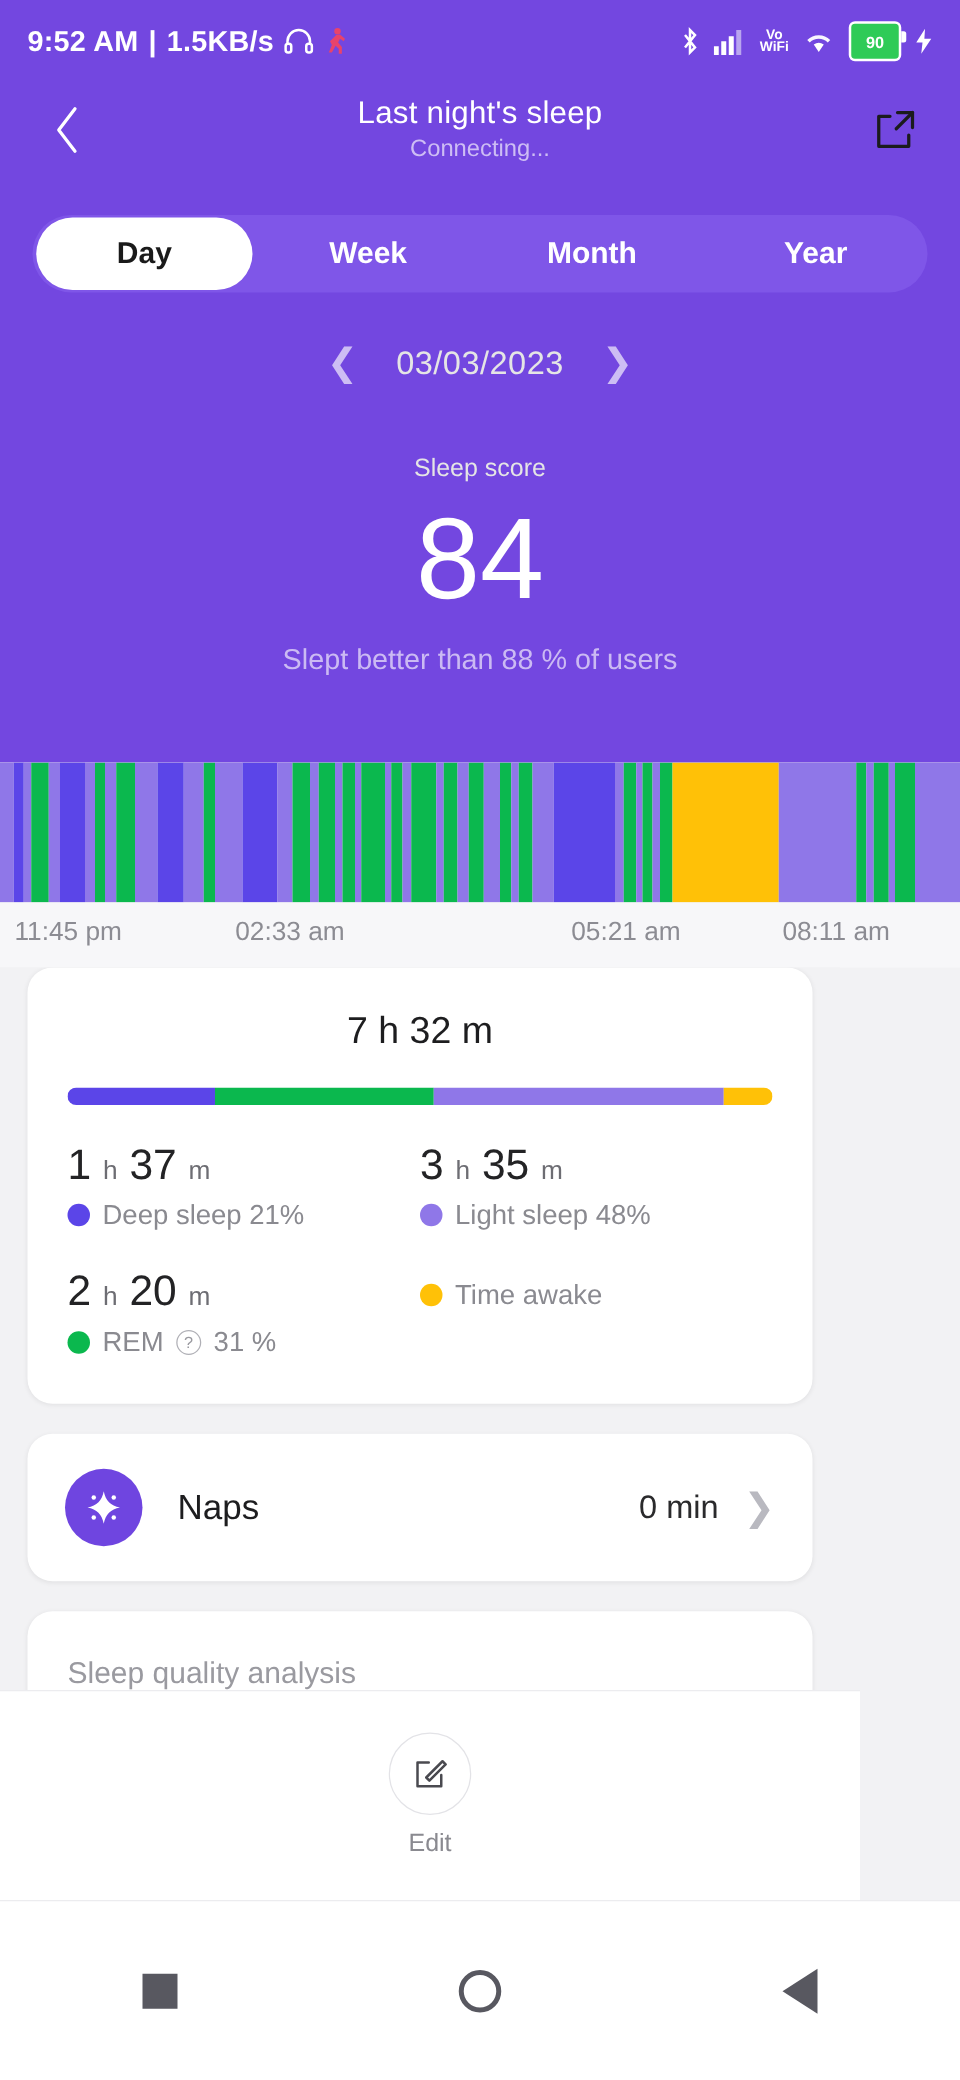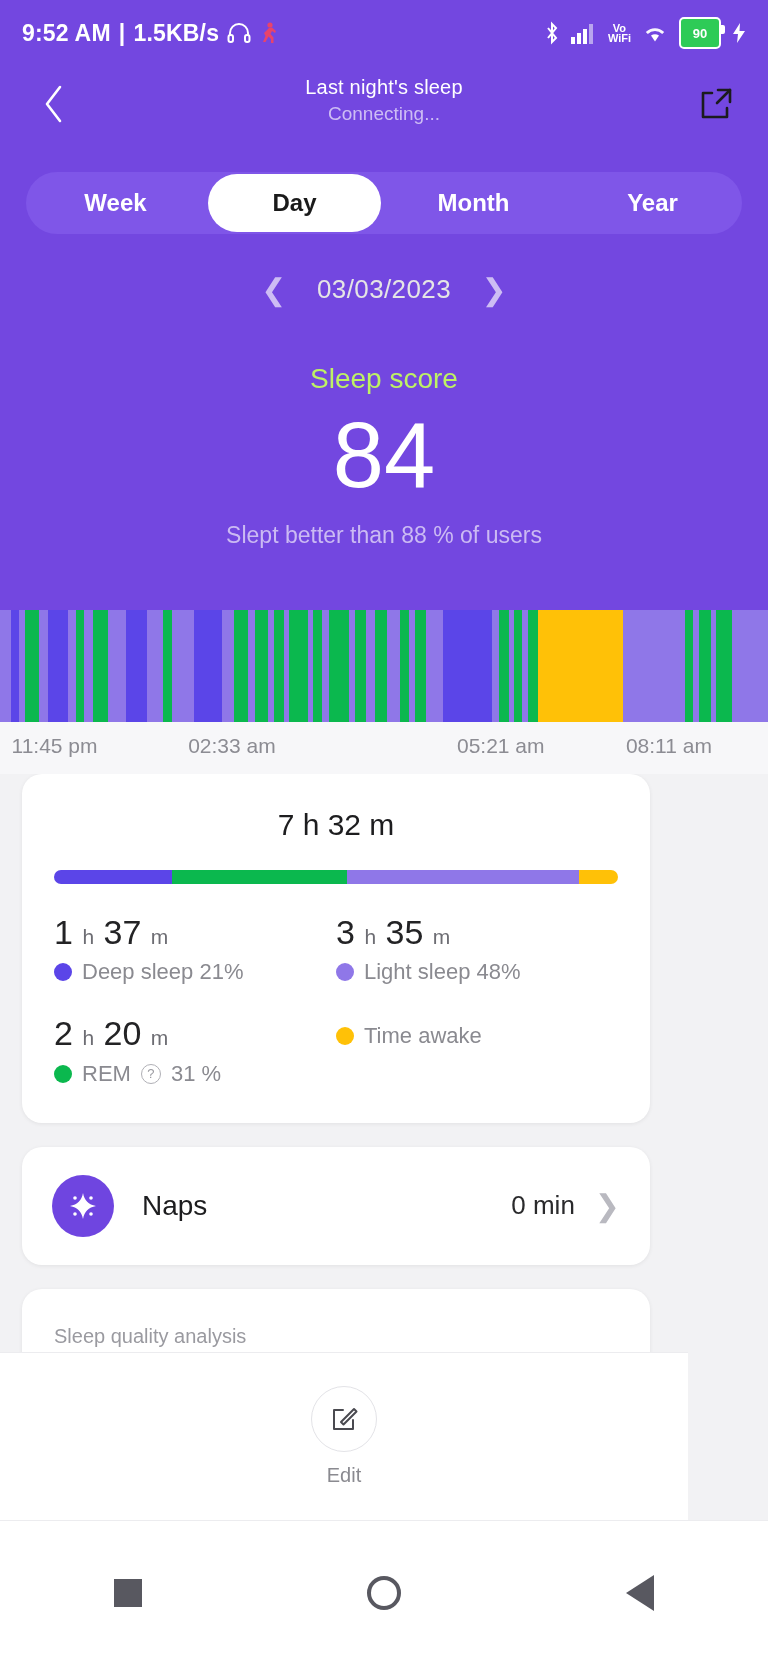--- a/index.html
+++ b/index.html
@@ -36,21 +36,21 @@
     background: #ffffff; border-radius: 0 2px 2px 0;
   }
 
   
   .titlebar { position: relative; height: 92px; }
   .back-btn {
     position: absolute; left: 30px; top: 14px; width: 48px; height: 48px;
     display: flex; align-items: center; justify-content: center; cursor: pointer;
   }
   .title-block { position: absolute; left: 0; right: 0; top: 10px; text-align: center; }
-  .title-main { color: #ffffff; font-size: 20px; font-weight: 400; letter-spacing: .2px; }
+  .title-main { color: #ffffff; font-size: 25px; font-weight: 400; letter-spacing: .2px; }
   .title-sub { color: #cdbdf4; font-size: 19px; margin-top: 4px; }
   .share-btn {
     position: absolute; right: 28px; top: 14px; width: 48px; height: 48px;
     display: flex; align-items: center; justify-content: center; cursor: pointer;
   }
 
   
   .tabs {
     margin: 14px 26px 0 26px; height: 62px; border-radius: 31px;
     background: #7f56e8; display: flex; align-items: center; position: relative;
@@ -68,21 +68,21 @@
 
   
   .datenav {
     margin-top: 38px; display: flex; align-items: center; justify-content: center; gap: 28px;
   }
   .date-arrow { color: #cdbdf4; font-size: 30px; cursor: pointer; width: 30px; text-align: center; }
   .date-label { color: #e5e5e5; font-size: 26px; letter-spacing: .4px; }
 
   
   .score-wrap { text-align: center; margin-top: 56px; }
-  .score-title { color: #bef264; font-size: 28px; }
+  .score-title { color: #e5e5e5; font-size: 20px; }
   .score-value { color: #ffffff; font-size: 92px; font-weight: 400; line-height: 1.05; margin-top: 12px; }
   .score-sub { color: #cbbaf3; font-size: 23px; margin-top: 18px; }
 
   
   .hypno {
     position: absolute; top: 610px; left: 0; width: 768px; height: 112px;
     display: flex; overflow: hidden;
   }
   .hypno span { display: block; height: 100%; }
 
@@ -124,21 +124,21 @@
   .naps-icon {
     width: 62px; height: 62px; border-radius: 50%; background: #6f45e0;
     display: flex; align-items: center; justify-content: center; flex: 0 0 auto;
   }
   .naps-label { font-size: 28px; color: #1d1d1f; margin-left: 28px; }
   .naps-value { margin-left: auto; font-size: 26px; color: #2a2a2c; }
   .naps-chev { margin-left: 20px; color: #b9b9c0; font-size: 30px; }
 
   
   .ana-card { padding: 36px 32px 30px 32px; }
-  .ana-title { font-size: 20px; color: #9a9aa0; }
+  .ana-title { font-size: 24px; color: #9a9aa0; }
 
   
   .editbar {
     position: absolute; left: 0; bottom: 144px; width: 688px; height: 168px;
     background: #ffffff; border-top: 1px solid #ececef;
     display: flex; flex-direction: column; align-items: center; justify-content: center;
   }
   .edit-circle {
     width: 66px; height: 66px; border-radius: 50%; border: 1.5px solid #e3e3e7;
     display: flex; align-items: center; justify-content: center; cursor: pointer;
@@ -229,22 +229,22 @@
       <div class="share-btn">
         <svg width="38" height="38" viewBox="0 0 38 38" fill="none" stroke="#1b1b1d" stroke-width="2.6" stroke-linecap="round" stroke-linejoin="round">
           <path d="M21 5 H33 V17"></path>
           <path d="M33 5 L20 18"></path>
           <path d="M30 23 V32 H6 V8 H15"></path>
         </svg>
       </div>
     </div>
 
     <div class="tabs">
+      <div class="tab active">Day</div>
       <div class="tab">Week</div>
-      <div class="tab active">Day</div>
       <div class="tab">Month</div>
       <div class="tab">Year</div>
     </div>
 
     <div class="datenav">
       <div class="date-arrow">❮</div>
       <div class="date-label">03/03/2023</div>
       <div class="date-arrow">❯</div>
     </div>
 

